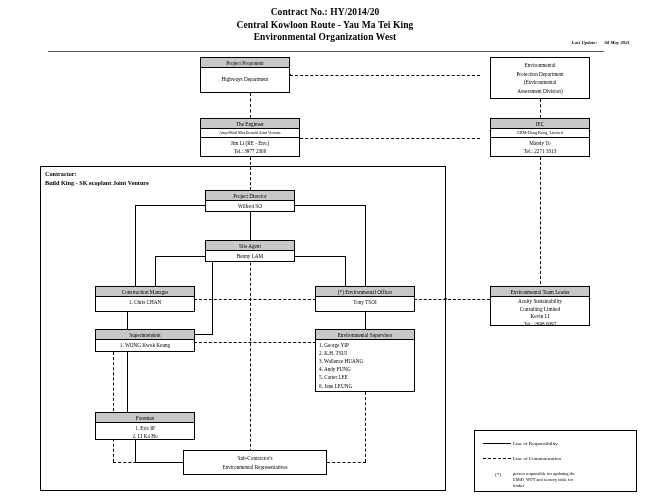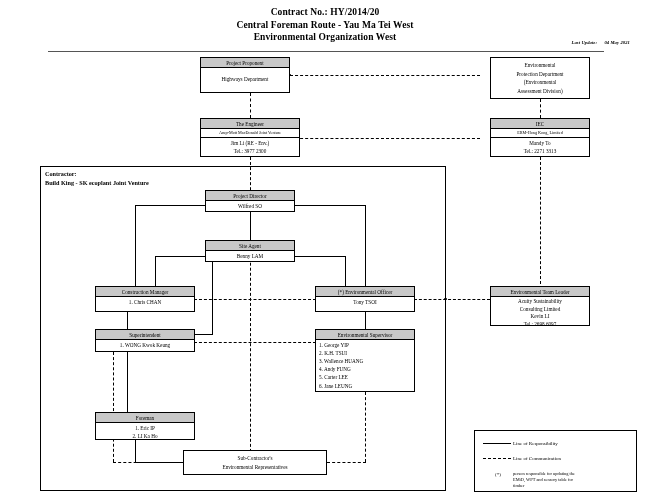--- a/index.html
+++ b/index.html
@@ -220,21 +220,21 @@
   }
   .legend-note .ln { display: block; }
 </style>
 </head>
 <body>
 
 <div id="page">
 
   <div class="title-block">
     <span class="title-line">Contract No.: HY/2014/20</span>
-    <span class="title-line">Central Foreman Route - Yau Ma Tei West</span>
+    <span class="title-line">Central Kowloon Route - Yau Ma Tei King</span>
     <span class="title-line">Environmental Organization West</span>
   </div>
 
   <div class="header-rule"></div>
 
   <div class="last-update">
     <span>Last Update:</span>
     <span class="lu-date">04 May 2021</span>
   </div>
 

